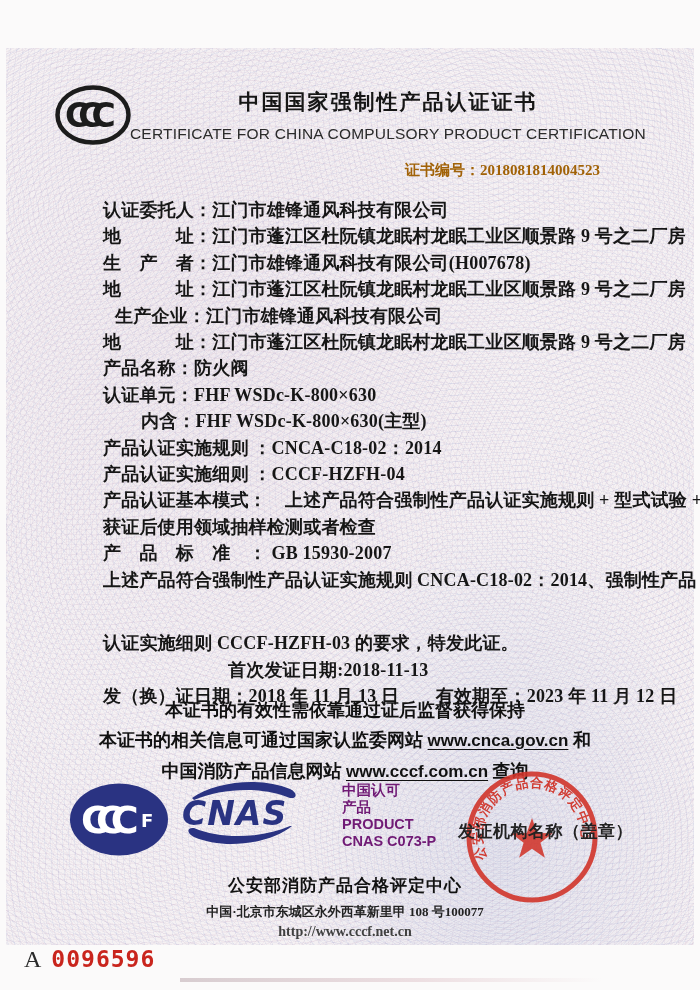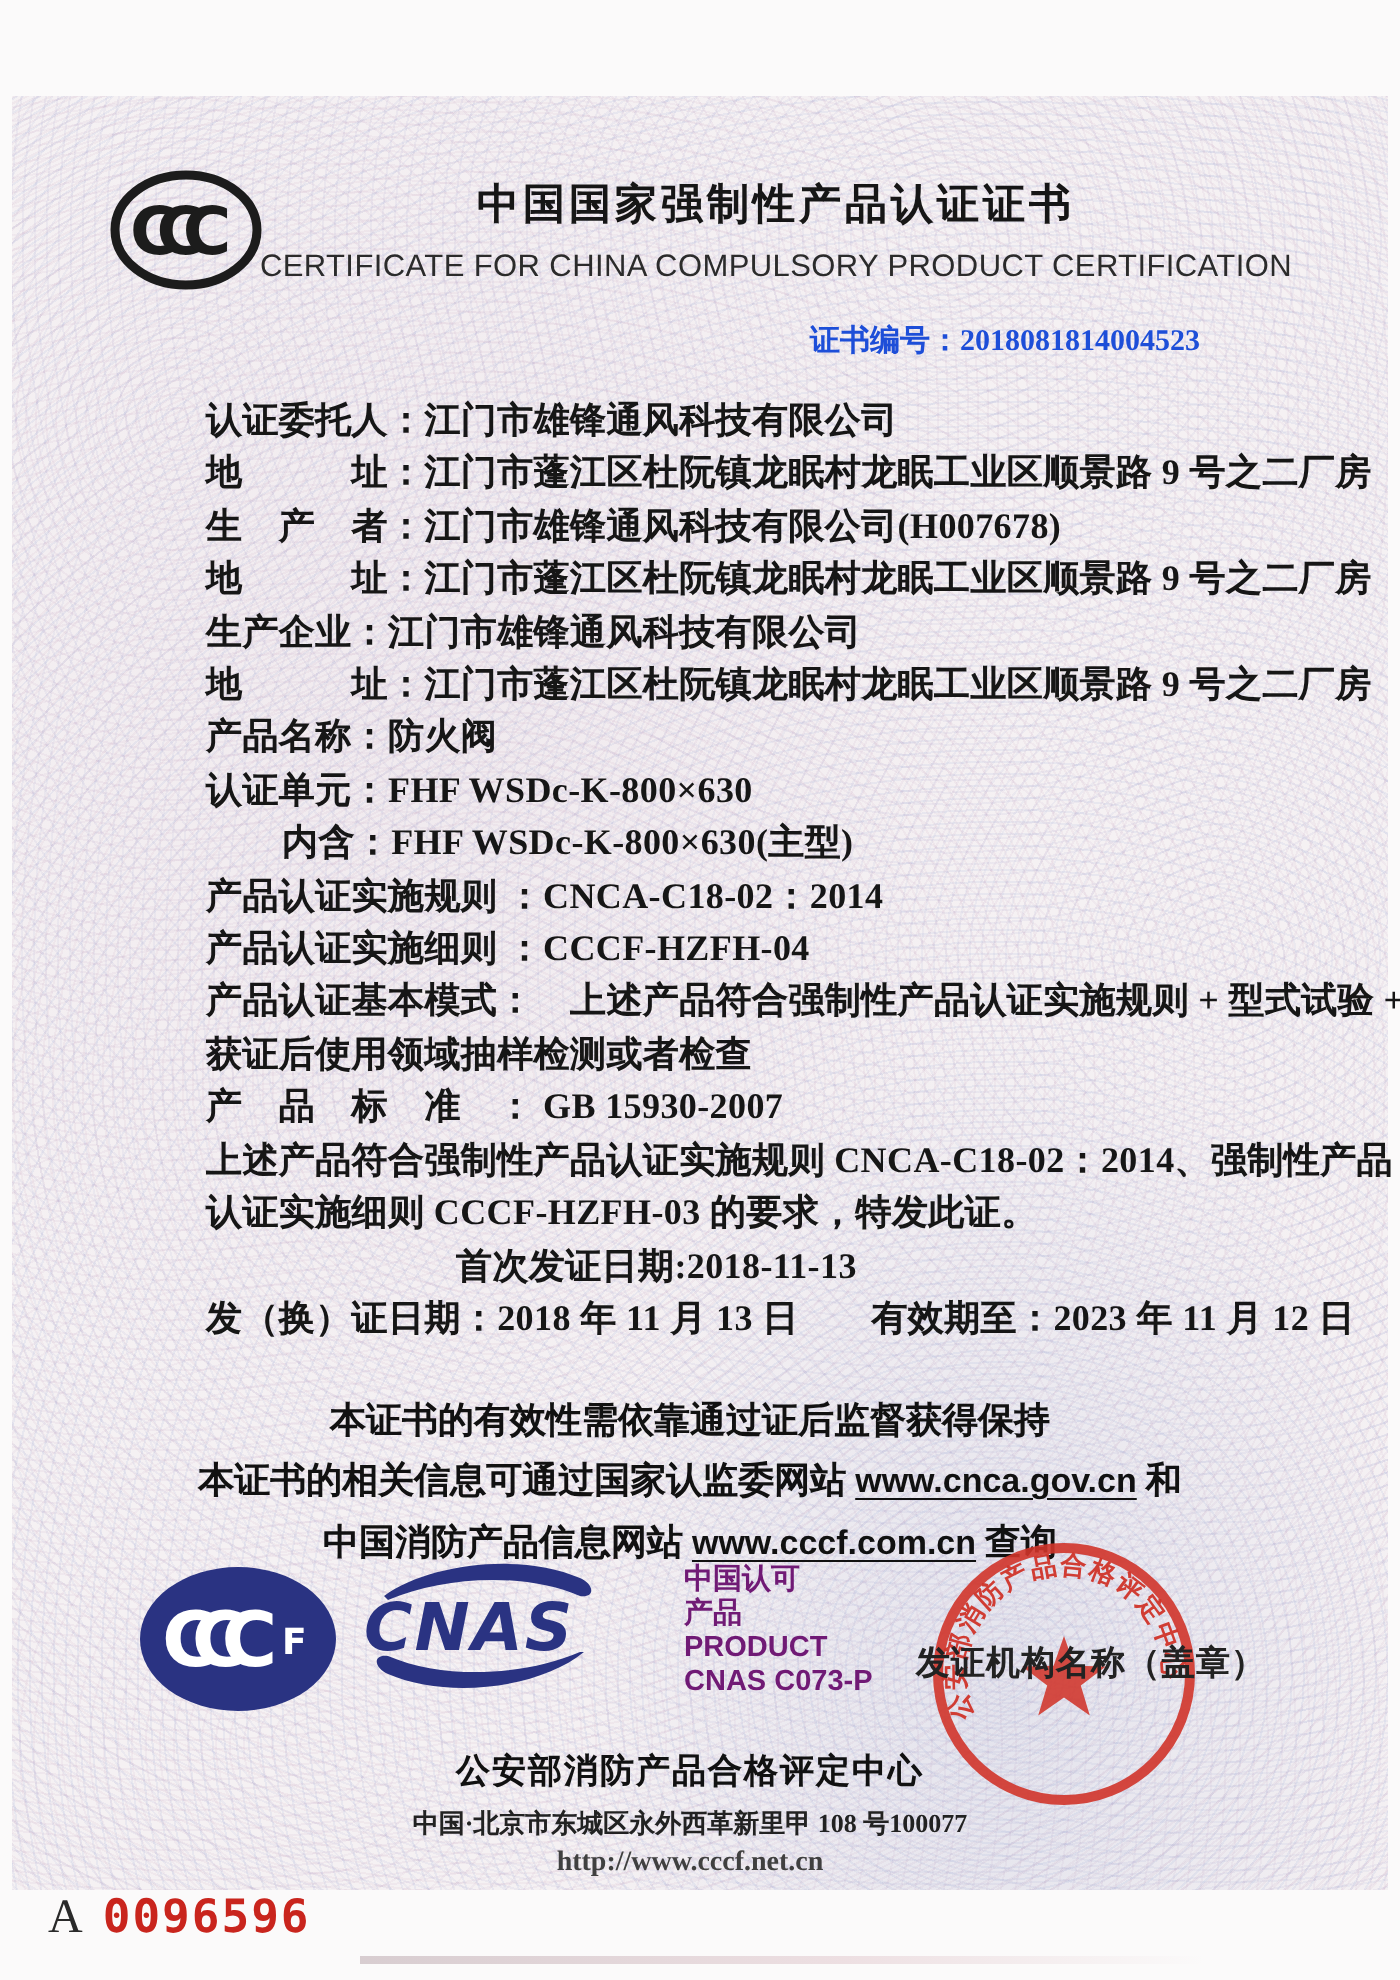--- a/index.html
+++ b/index.html
@@ -21,21 +21,21 @@
       repeating-radial-gradient(circle at 22% 92%, rgba(186,150,186,0.09) 0 1px, rgba(0,0,0,0) 1px 7px),
       repeating-radial-gradient(circle at 72% 88%, rgba(140,160,210,0.12) 0 1px, rgba(0,0,0,0) 1px 6px);
   }
   .abs{position:absolute;}
   .ccc-logo{left:54px;top:84px;}
   .title-cn{left:88px;top:88px;width:600px;text-align:center;
     font-size:21px;font-weight:700;letter-spacing:2px;color:#161616;white-space:nowrap;}
   .title-en{left:88px;top:125px;width:600px;text-align:center;
     font-family:"Liberation Sans","DejaVu Sans",sans-serif;
     font-size:15.5px;color:#2b2b2b;letter-spacing:0.2px;white-space:nowrap;}
-  .cert-no{left:405px;top:161px;font-size:15px;font-weight:600;color:#1d4ed8;white-space:nowrap;}
+  .cert-no{left:405px;top:161px;font-size:15px;font-weight:600;color:#a16207;white-space:nowrap;}
   .body-lines{left:103px;top:197px;width:580px;}
   .body-line{
     font-size:18px;line-height:26.4px;font-weight:600;color:#161616;
     letter-spacing:0.2px;white-space:nowrap;
   }
   .notice{left:45px;top:695px;width:600px;text-align:center;}
   .notice-line{font-size:18px;font-weight:700;line-height:30px;color:#111;white-space:nowrap;}
   .url{font-family:"Liberation Sans","DejaVu Sans",sans-serif;font-size:17px;
     text-decoration:underline;text-underline-offset:3px;}
   .cccf-logo{left:68px;top:781px;}
@@ -71,32 +71,32 @@
 <div class="abs title-cn">中国国家强制性产品认证证书</div>
 <div class="abs title-en">CERTIFICATE FOR CHINA COMPULSORY PRODUCT CERTIFICATION</div>
 
 <div class="abs cert-no"><span>证书编号：</span><span>2018081814004523</span></div>
 
 <div class="abs body-lines">
     <div class="body-line" style="margin-left: 0px;">认证委托人：江门市雄锋通风科技有限公司</div>
     <div class="body-line" style="margin-left: 0px;">地　　　址：江门市蓬江区杜阮镇龙眠村龙眠工业区顺景路 9 号之二厂房</div>
     <div class="body-line" style="margin-left: 0px;">生　产　者：江门市雄锋通风科技有限公司(H007678)</div>
     <div class="body-line" style="margin-left: 0px;">地　　　址：江门市蓬江区杜阮镇龙眠村龙眠工业区顺景路 9 号之二厂房</div>
-    <div class="body-line" style="margin-left: 0px;">生产企业：江门市雄锋通风科技有限公司</div>
+    <div class="body-line" style="margin-left: 12px;">生产企业：江门市雄锋通风科技有限公司</div>
     <div class="body-line" style="margin-left: 0px;">地　　　址：江门市蓬江区杜阮镇龙眠村龙眠工业区顺景路 9 号之二厂房</div>
     <div class="body-line" style="margin-left: 0px;">产品名称：防火阀</div>
     <div class="body-line" style="margin-left: 0px;">认证单元：FHF WSDc-K-800×630</div>
     <div class="body-line" style="margin-left: 38px;">内含：FHF WSDc-K-800×630(主型)</div>
     <div class="body-line" style="margin-left: 0px;">产品认证实施规则 ：CNCA-C18-02：2014</div>
     <div class="body-line" style="margin-left: 0px;">产品认证实施细则 ：CCCF-HZFH-04</div>
     <div class="body-line" style="margin-left: 0px;">产品认证基本模式：　上述产品符合强制性产品认证实施规则 + 型式试验 +</div>
     <div class="body-line" style="margin-left: 0px;">获证后使用领域抽样检测或者检查</div>
     <div class="body-line" style="margin-left: 0px;">产　品　标　准　： GB 15930-2007</div>
     <div class="body-line" style="margin-left: 0px;">上述产品符合强制性产品认证实施规则 CNCA-C18-02：2014、强制性产品</div>
-    <div class="body-line" style="margin-left: 0px;">认证实施细则 CCCF-HZFH-03 的要求，特发此证。</div>
+    <div class="body-line" style="margin-left: 0px; margin-top: 37px;">认证实施细则 CCCF-HZFH-03 的要求，特发此证。</div>
     <div class="body-line" style="margin-left: 125px;">首次发证日期:2018-11-13</div>
     <div class="body-line" style="margin-left: 0px;">发（换）证日期：2018 年 11 月 13 日　　有效期至：2023 年 11 月 12 日</div>
   </div>
 
 <div class="abs notice">
   <div class="notice-line">本证书的有效性需依靠通过证后监督获得保持</div>
   <div class="notice-line"><span>本证书的相关信息可通过国家认监委网站 </span><span class="url">www.cnca.gov.cn</span><span> 和</span></div>
   <div class="notice-line"><span>中国消防产品信息网站 </span><span class="url">www.cccf.com.cn</span><span> 查询</span></div>
 </div>
 

